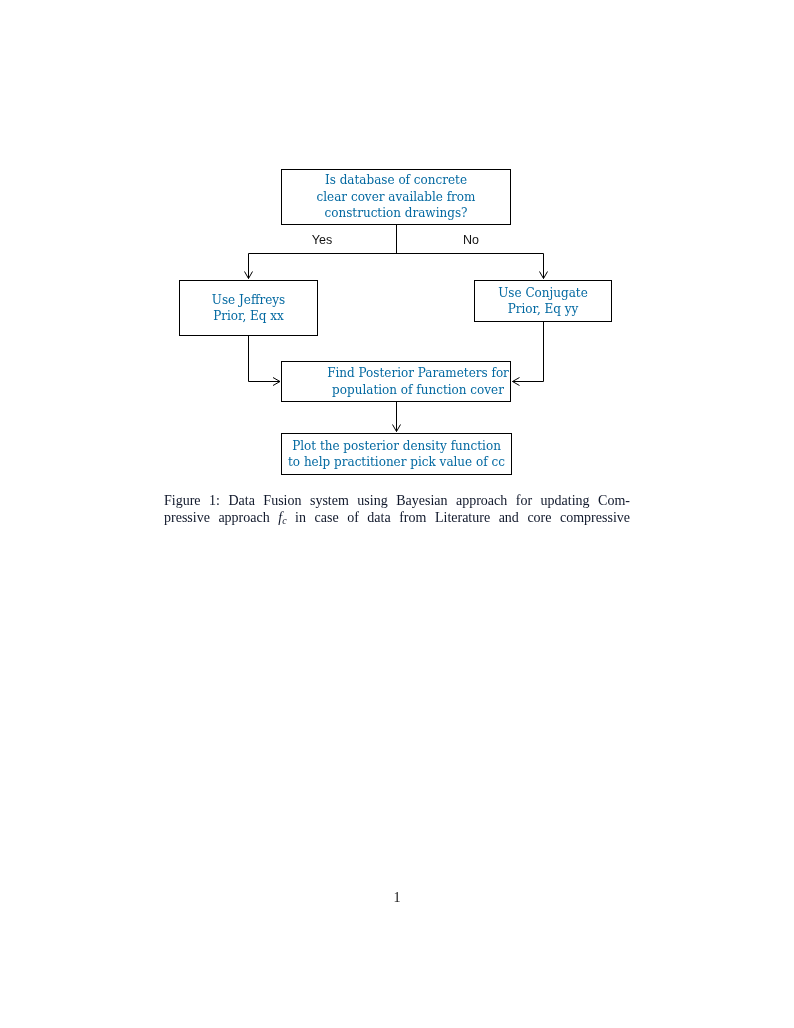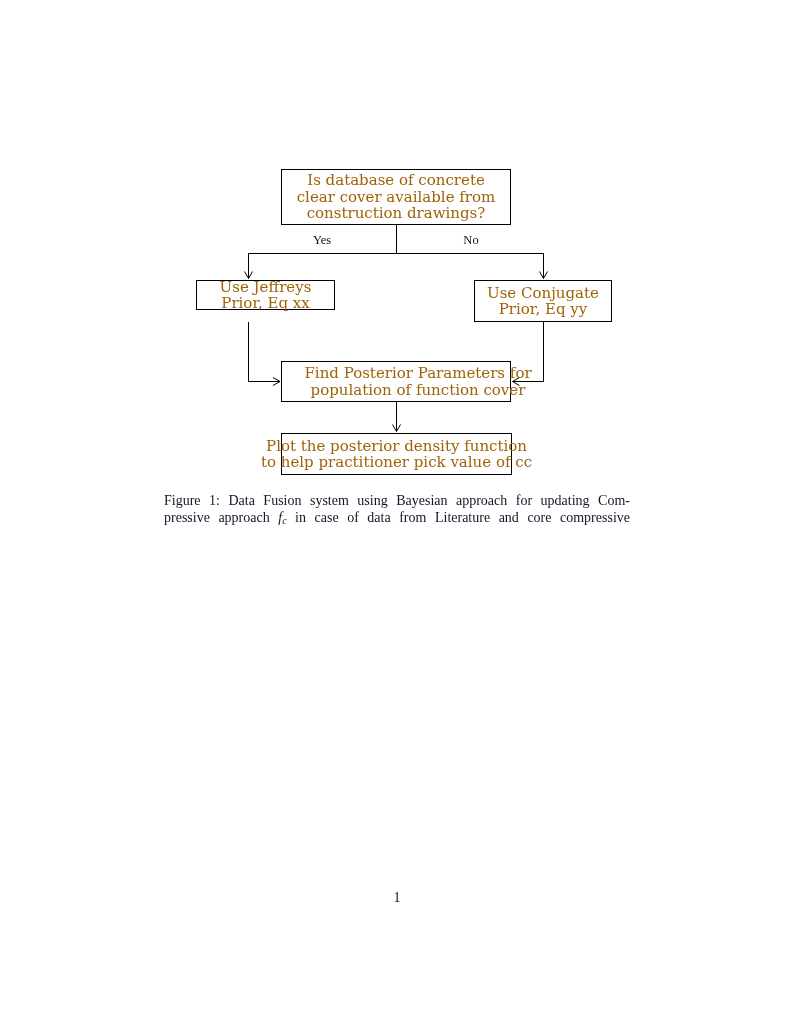--- a/index.html
+++ b/index.html
@@ -16,36 +16,36 @@
   
   .flow-box {
     position: absolute;
     border: 1px solid #000000;
     background: #ffffff;
     display: flex;
     flex-direction: column;
     align-items: center;
     justify-content: center;
     font-family: "DejaVu Serif", serif;
-    font-size: 15px;
+    font-size: 12px;
     line-height: 16.5px;
     text-align: left;
     white-space: nowrap;
-    color: #a16207;
+    color: #0369a1;
   }
   .box-question  { left: 281px; top: 169px; width: 230px; height: 56px; }
-  .box-jeffreys  { left: 196px; top: 280px; width: 139px; height: 30px; }
+  .box-jeffreys  { left: 179px; top: 280px; width: 139px; height: 56px; }
   .box-conjugate { left: 474px; top: 280px; width: 138px; height: 42px; }
   .box-posterior { left: 281px; top: 361px; width: 230px; height: 41px; padding-left: 44px; }
   .box-plot      { left: 281px; top: 433px; width: 231px; height: 42px; }
   .edge-label {
     position: absolute;
     width: 60px;
     text-align: center;
-    font-family: Liberation Serif, serif;
+    font-family: Liberation Sans, sans-serif;
     font-size: 12.5px;
     color: #111111;
   }
   .label-yes { left: 292px; top: 233px; }
   .label-no  { left: 441px; top: 233px; }
   .connector-layer {
     position: absolute;
     left: 0; top: 0;
     width: 794px; height: 1028px;
     pointer-events: none;

